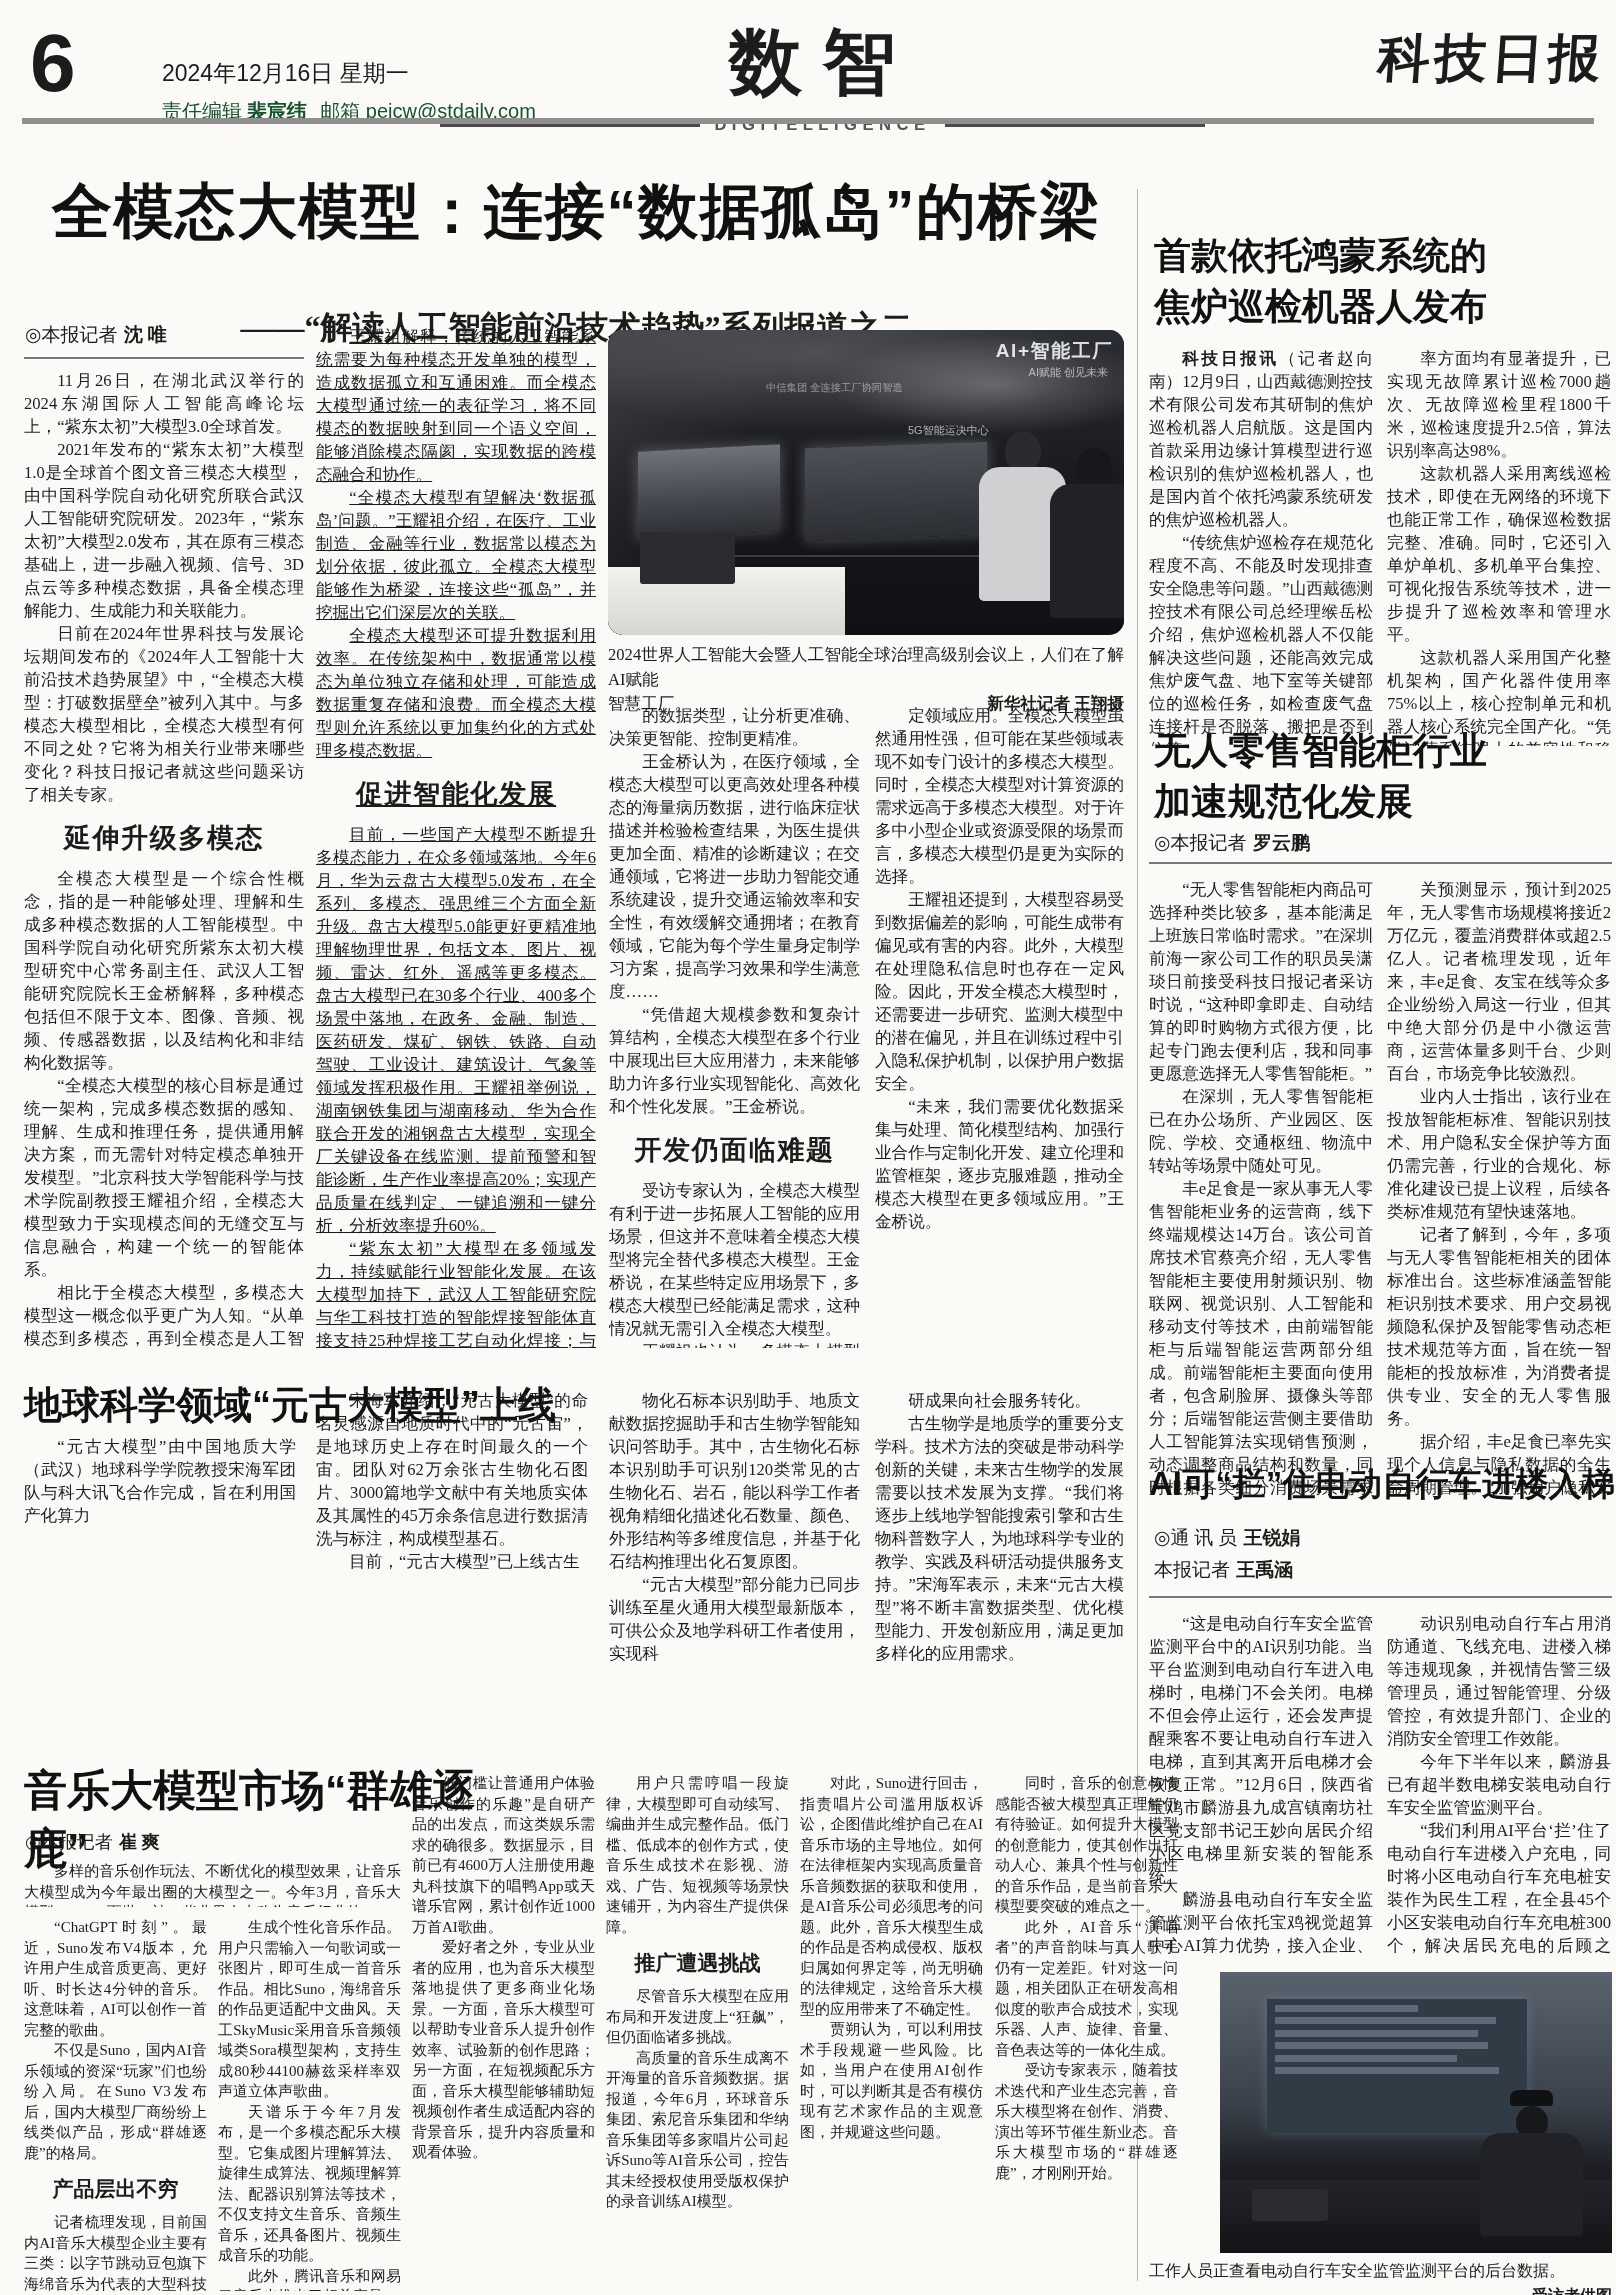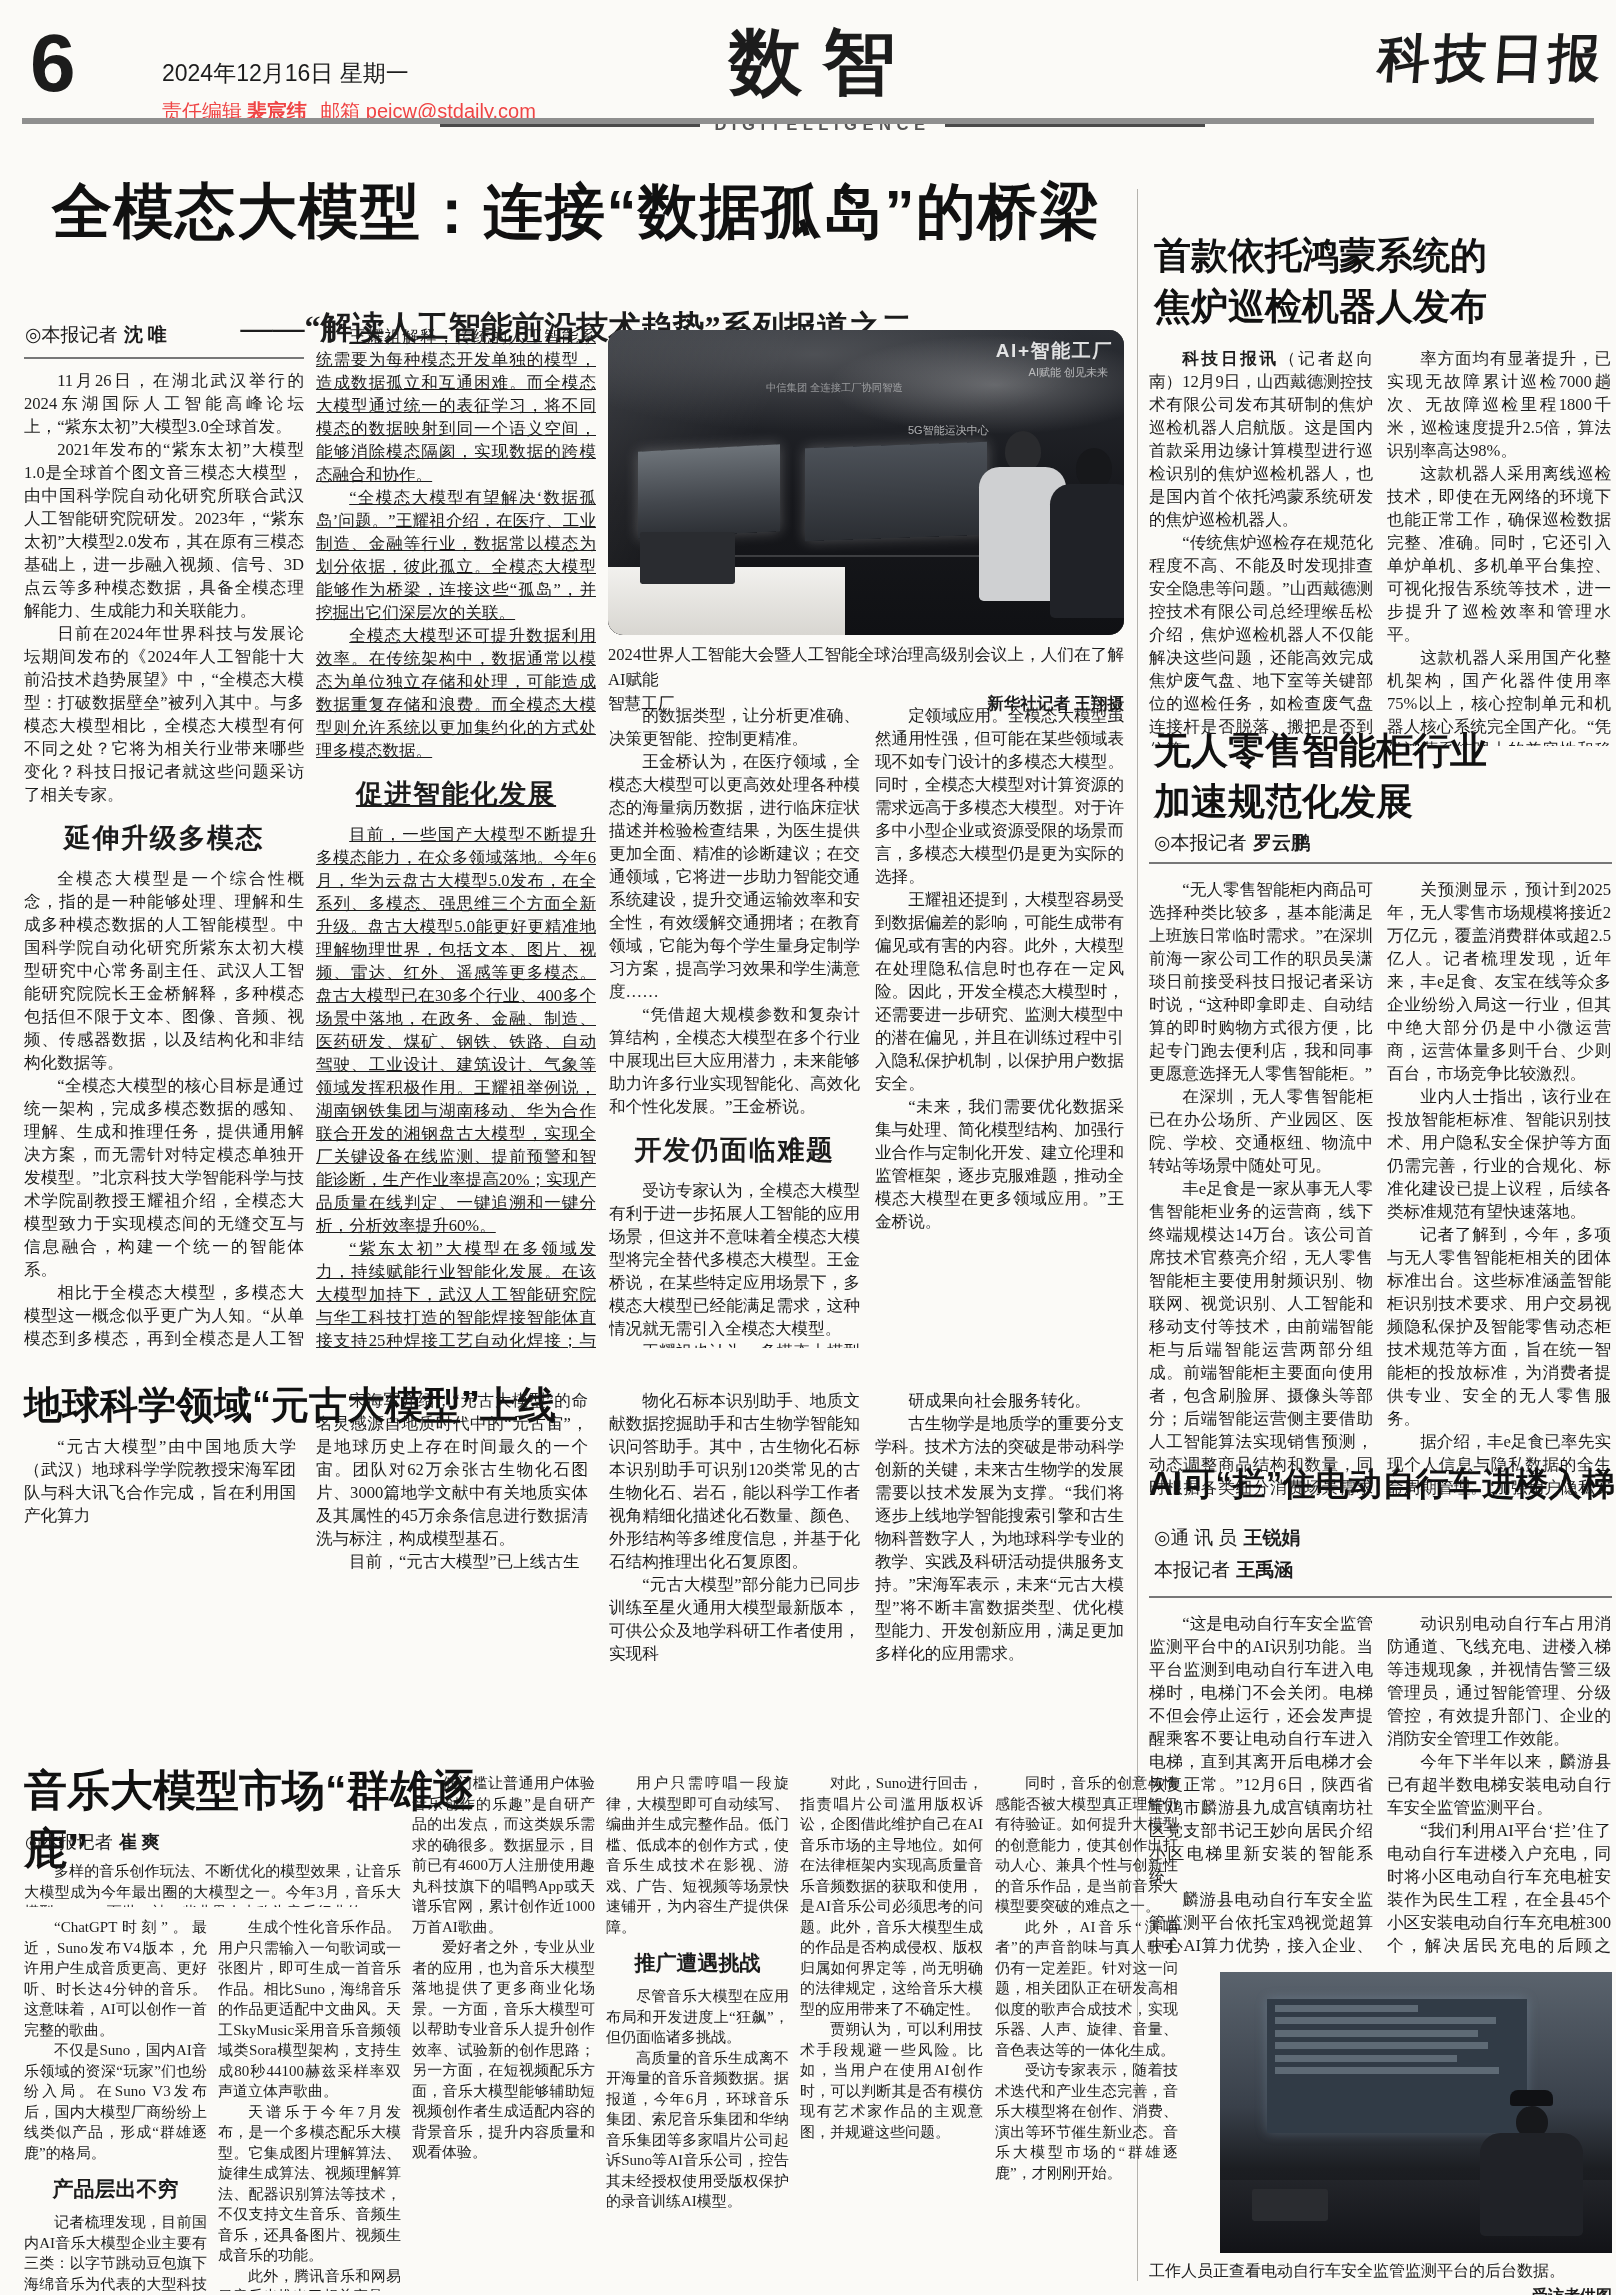--- a/index.html
+++ b/index.html
@@ -2,21 +2,21 @@
 <html style="font-size:12.6px"><head>
 <meta charset="utf-8">
 <style>
   html,body{margin:0;padding:0;background:#e8e6e0;}
   .page{position:relative;width:1617px;height:2295px;background:#fbfaf7;color:#1c1c1c;
         font-family:"Liberation Serif","DejaVu Serif",serif;overflow:hidden;}
   
   .pagenum{position:absolute;left:30px;top:22px;font-family:"Liberation Sans",sans-serif;
            font-weight:bold;font-size:82px;line-height:82px;}
   .dateline{position:absolute;left:162px;top:41px;font-size:23px;line-height:32px;font-family:"Liberation Sans",sans-serif;margin-top:16px;}
-  .edline{font-size:20px;color:#ef4444;margin-top:6.3px;}
+  .edline{font-size:20px;color:#14532d;margin-top:6.3px;}
   .edline b{margin:0 8px 0 4.7px;}
   .section-logo{position:absolute;left:14px;top:14px;width:1617px;text-align:center;pointer-events:none;}
   .zs{font-size:73px;font-weight:900;letter-spacing:20.5px;font-family:"Liberation Sans",sans-serif;}
   .enrow{display:flex;align-items:center;justify-content:center;gap:14px;margin-top:1.6px;}
   .enrow .bar{height:4px;background:#4a4a4a;width:260px;}
   .en{font-size:16.6px;font-weight:bold;letter-spacing:5.5px;color:#555;font-family:"Liberation Sans",sans-serif;}
   .masthead{position:absolute;right:12.6px;top:24px;font-size:52px;font-weight:900;letter-spacing:4.7px;
             font-family:"Liberation Serif",serif;transform:skewX(-4deg);}
   .header-rule{position:absolute;left:22px;top:118px;width:1572px;height:5.5px;background:#8f8f8f;}
   .vdiv{position:absolute;left:1137px;top:189px;width:0.8px;height:2092px;background:#b5b3ae;}

